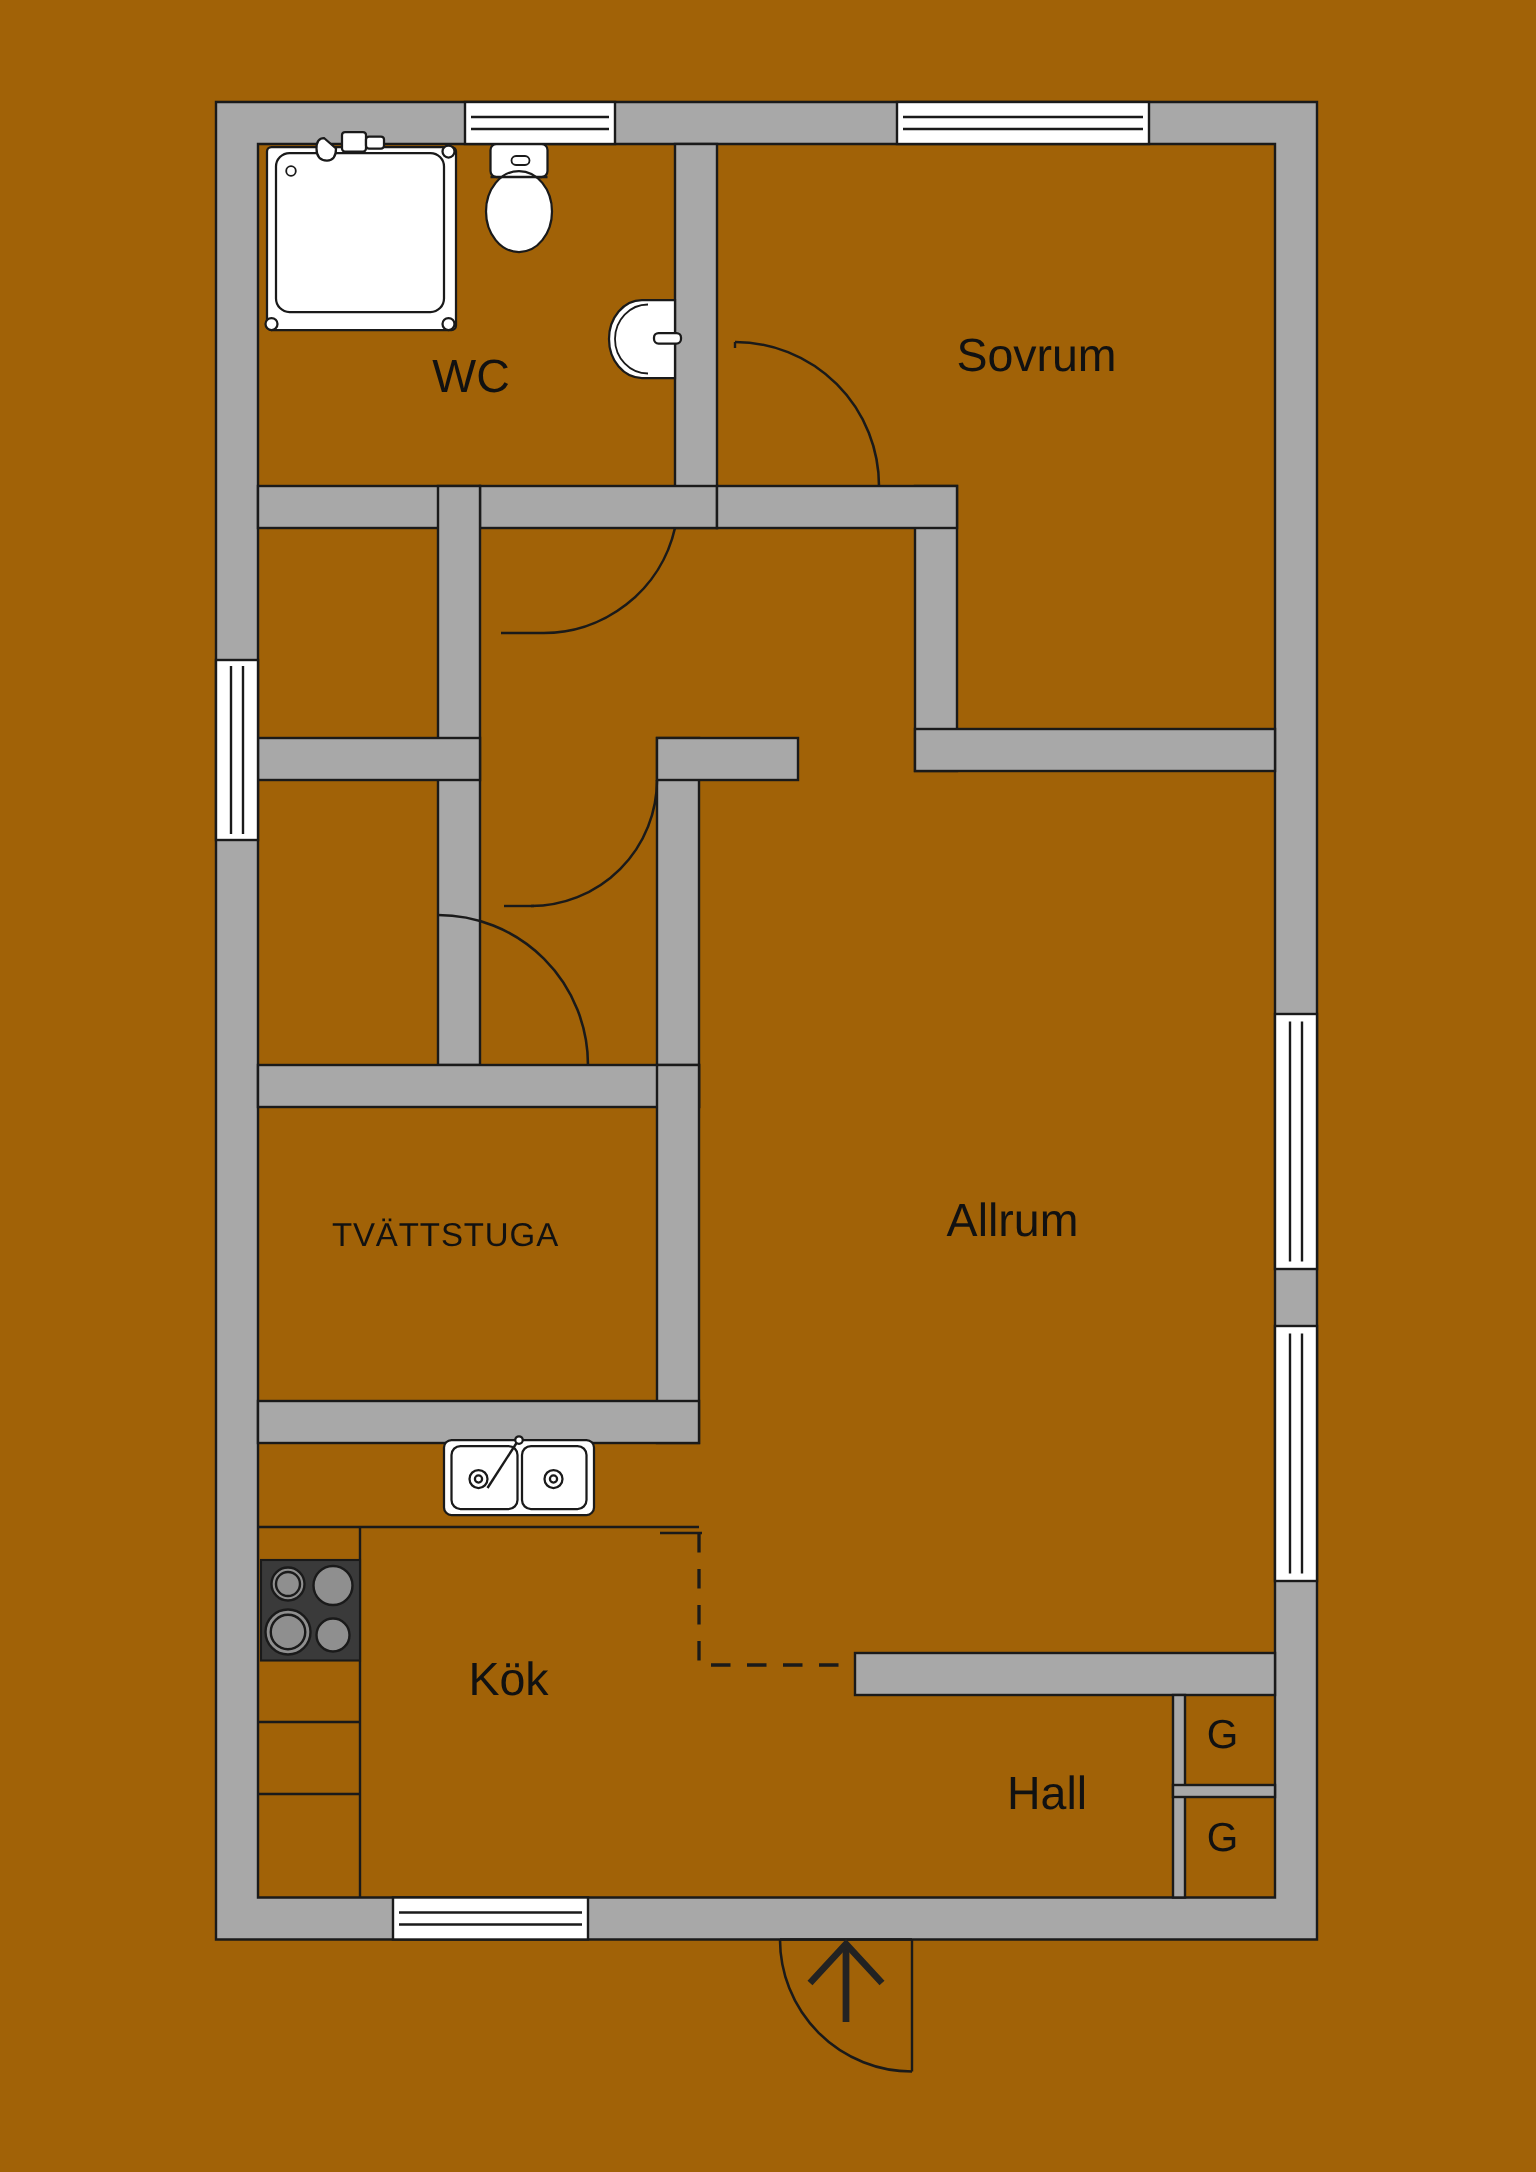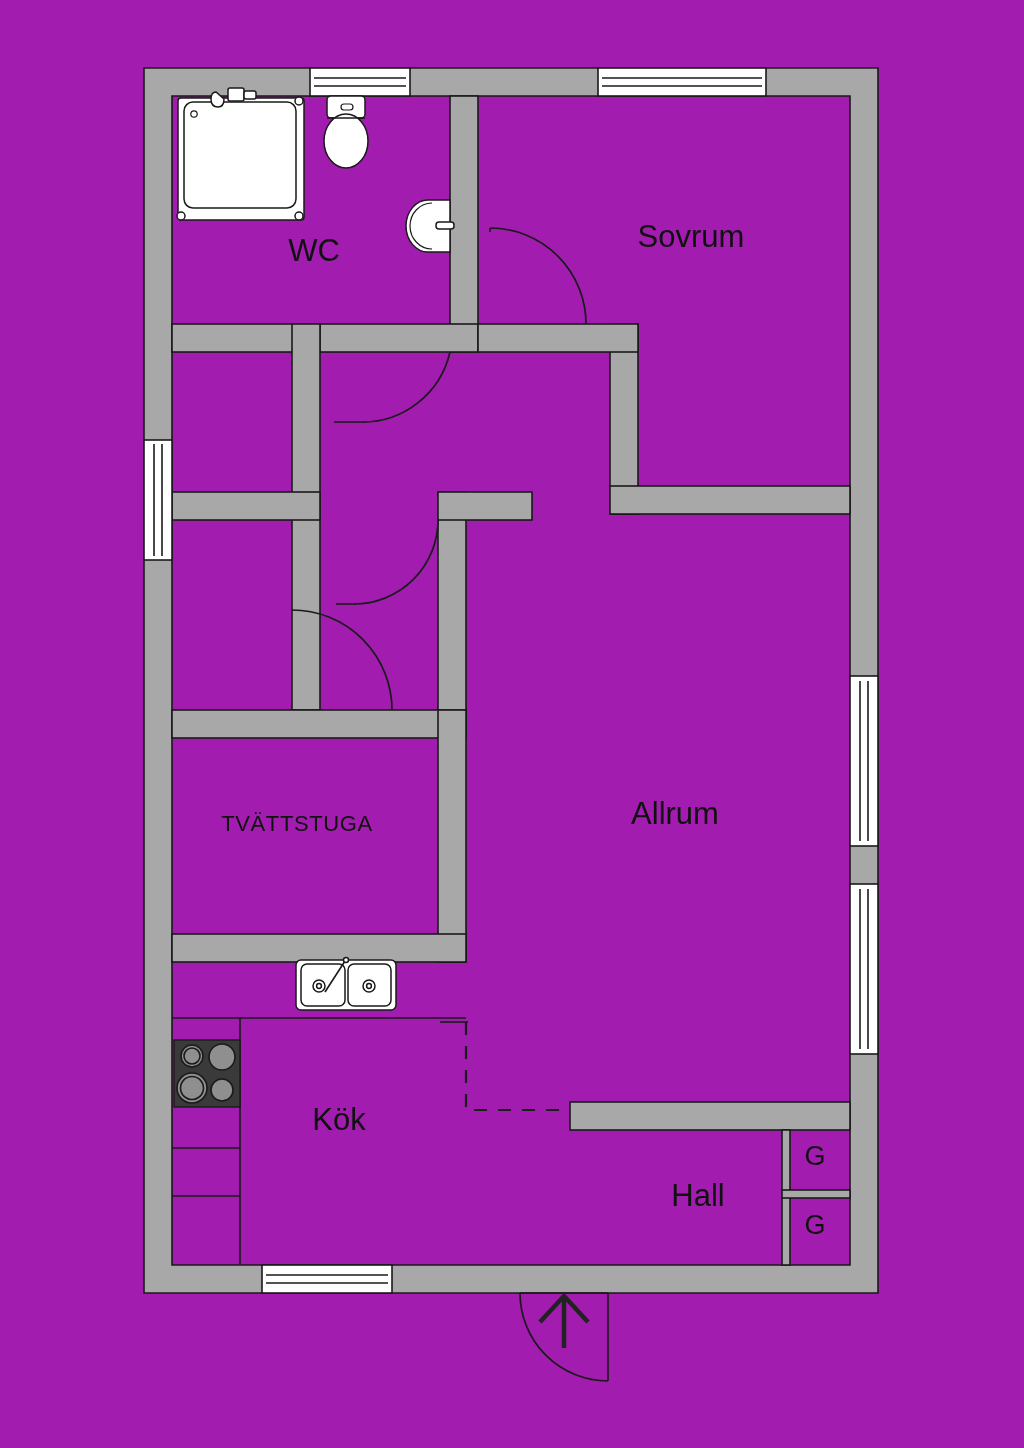--- a/index.html
+++ b/index.html
@@ -11,21 +11,21 @@
   body {
     width: 1024px;
     height: 1448px;
     font-family: "Liberation Sans", sans-serif;
     overflow: hidden;
   }
   #plan-root {
     position: relative;
     width: 1024px;
     height: 1448px;
-    background: #a21caf;
+    background: #a16207;
   }
   svg#floorplan {
     display: block;
     width: 1024px;
     height: 1448px;
   }
   .wall { fill: #a8a8a8; stroke: #1a1a1a; stroke-width: 1.6; }
   .thinline { fill: none; stroke: #1a1a1a; stroke-width: 1.6; }
   .thinline-fill { fill: #ffffff; stroke: #1a1a1a; stroke-width: 1.6; }
   .door-swing { fill: none; stroke: #1a1a1a; stroke-width: 1.7; }

